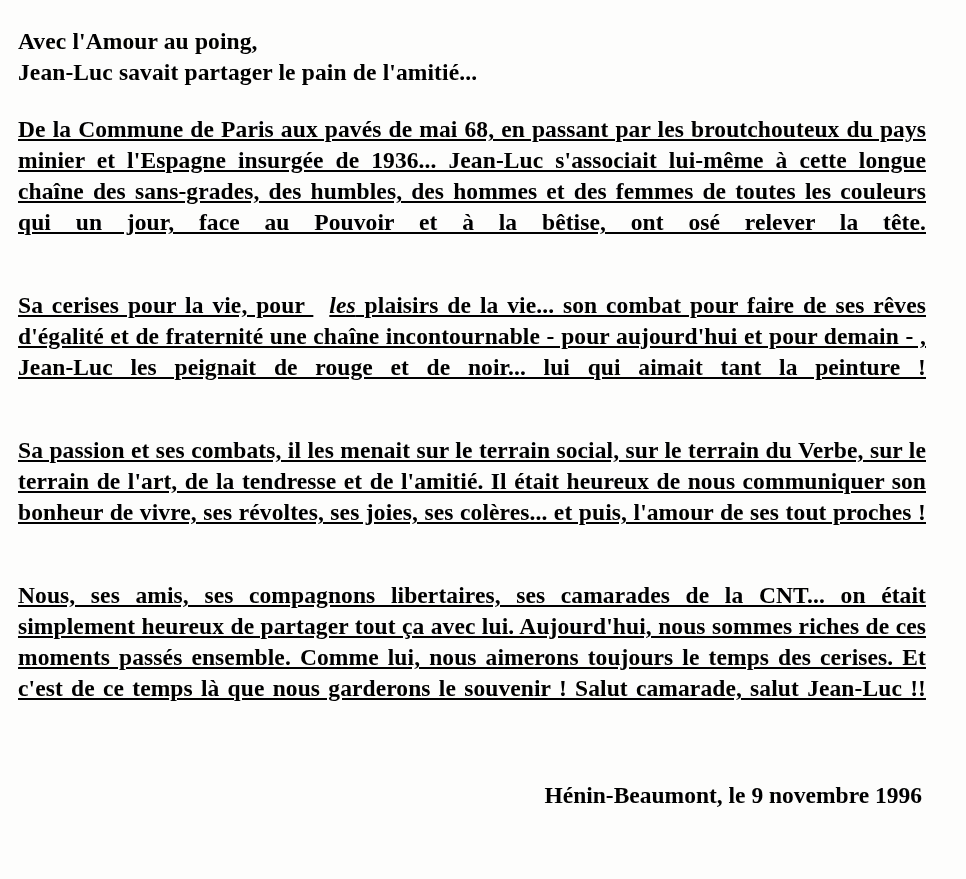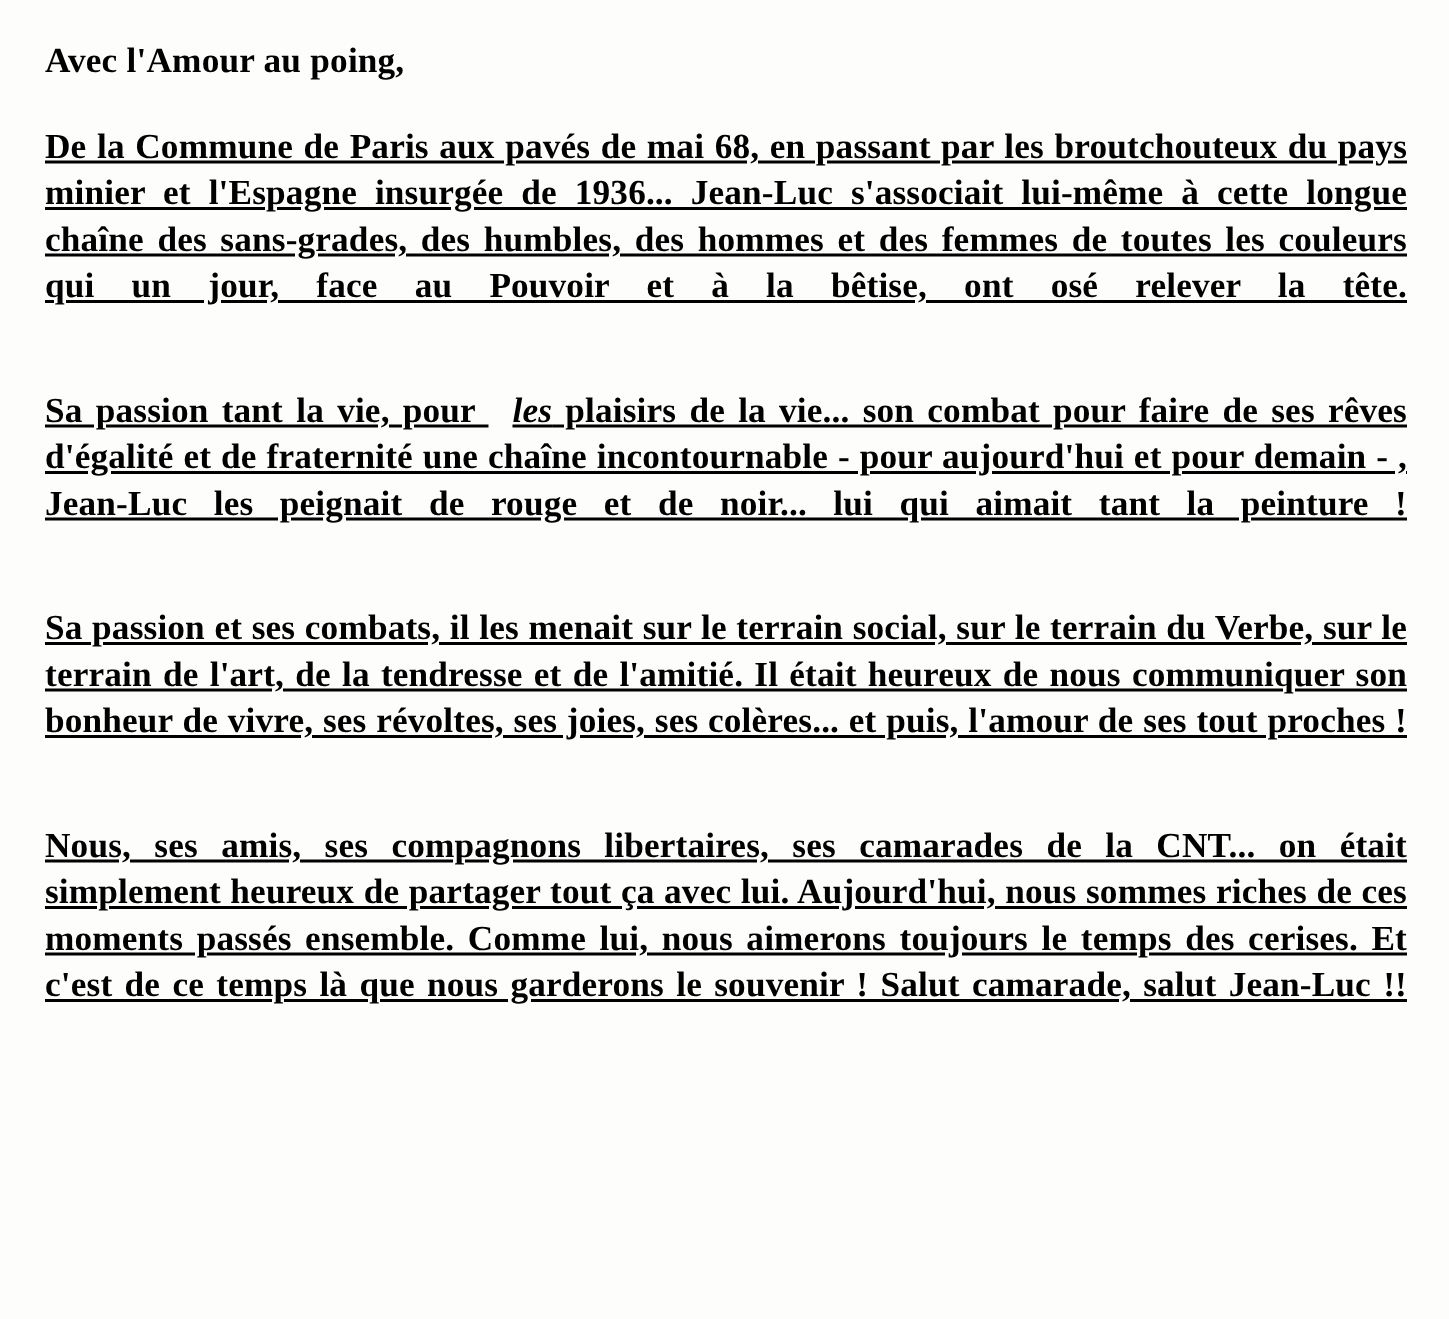--- a/index.html
+++ b/index.html
@@ -15,21 +15,21 @@
     color: #000000;
     overflow: hidden;
   }
 
   .page {
     position: relative;
     width: 966px;
     height: 879px;
     background: #fdfdfc;
     box-sizing: border-box;
-    padding: 26px 28px 0 30px;
+    padding: 26px 28px 0 18px;
   }
 
   .doc-body {
     width: 908px;
   }
 
   
   .para {
     font-weight: bold;
     font-size: 23.5px;
@@ -83,35 +83,37 @@
   }
 </style>
 </head>
 <body>
 
 <div class="page">
   <div class="doc-body">
 
     <div class="para salutation">
       <span class="line">Avec l'Amour au poing,</span>
+      <span class="line">Jean-Luc savait partager le pain de l'amitié...</span>
     </div>
 
     <p class="para body-para">
       <span>De la Commune de Paris aux pavés de mai 68, en passant par les broutchouteux du pays minier et l'Espagne insurgée de 1936... Jean-Luc s'associait lui-même à cette longue chaîne des sans-grades, des humbles, des hommes et des femmes de toutes les couleurs qui un jour, face au Pouvoir et à la bêtise, ont osé relever la tête.</span>
     </p>
 
     <p class="para body-para">
-      <span>Sa passion tant la vie, pour </span><em class="emph">les</em><span> plaisirs de la vie... son combat pour faire de ses rêves d'égalité et de fraternité une chaîne incontournable - pour aujourd'hui et pour demain - , Jean-Luc les peignait de rouge et de noir... lui qui aimait tant la peinture !</span>
+      <span>Sa cerises pour la vie, pour </span><em class="emph">les</em><span> plaisirs de la vie... son combat pour faire de ses rêves d'égalité et de fraternité une chaîne incontournable - pour aujourd'hui et pour demain - , Jean-Luc les peignait de rouge et de noir... lui qui aimait tant la peinture !</span>
     </p>
 
     <p class="para body-para">
       <span>Sa passion et ses combats, il les menait sur le terrain social, sur le terrain du Verbe, sur le terrain de l'art, de la tendresse et de l'amitié. Il était heureux de nous communiquer son bonheur de vivre, ses révoltes, ses joies, ses colères... et puis, l'amour de ses tout proches !</span>
     </p>
 
     <p class="para body-para">
       <span>Nous, ses amis, ses compagnons libertaires, ses camarades de la CNT... on était simplement heureux de partager tout ça avec lui. Aujourd'hui, nous sommes riches de ces moments passés ensemble. Comme lui, nous aimerons toujours le temps des cerises. Et c'est de ce temps là que nous garderons le souvenir ! Salut camarade, salut Jean-Luc !!</span>
     </p>
 
     <div class="signature-spacer"></div>
 
+    <p class="signature">Hénin-Beaumont, le 9 novembre 1996</p>
 
   </div>
 </div>
 
 </body></html>

